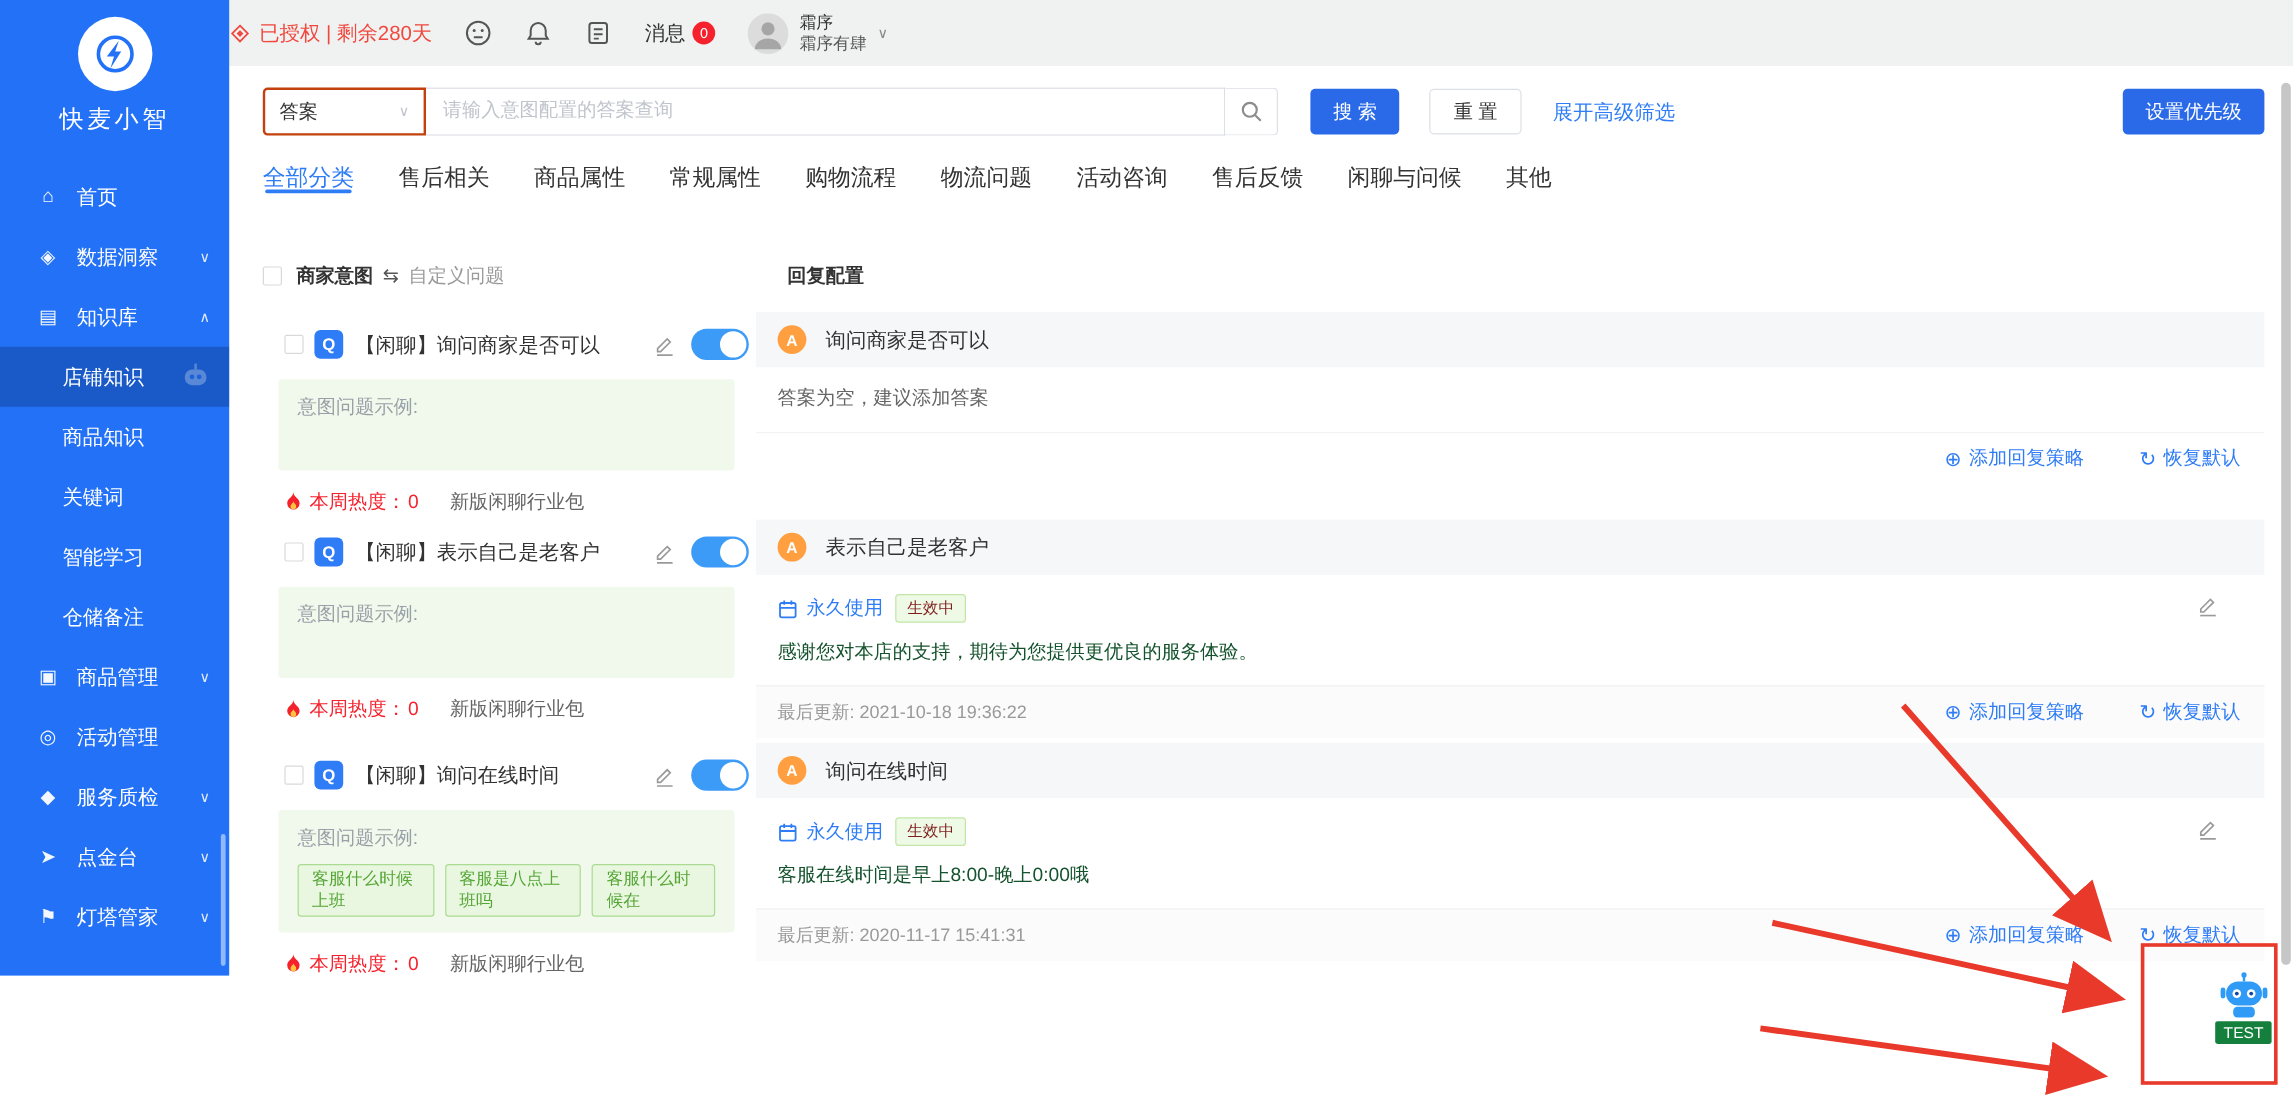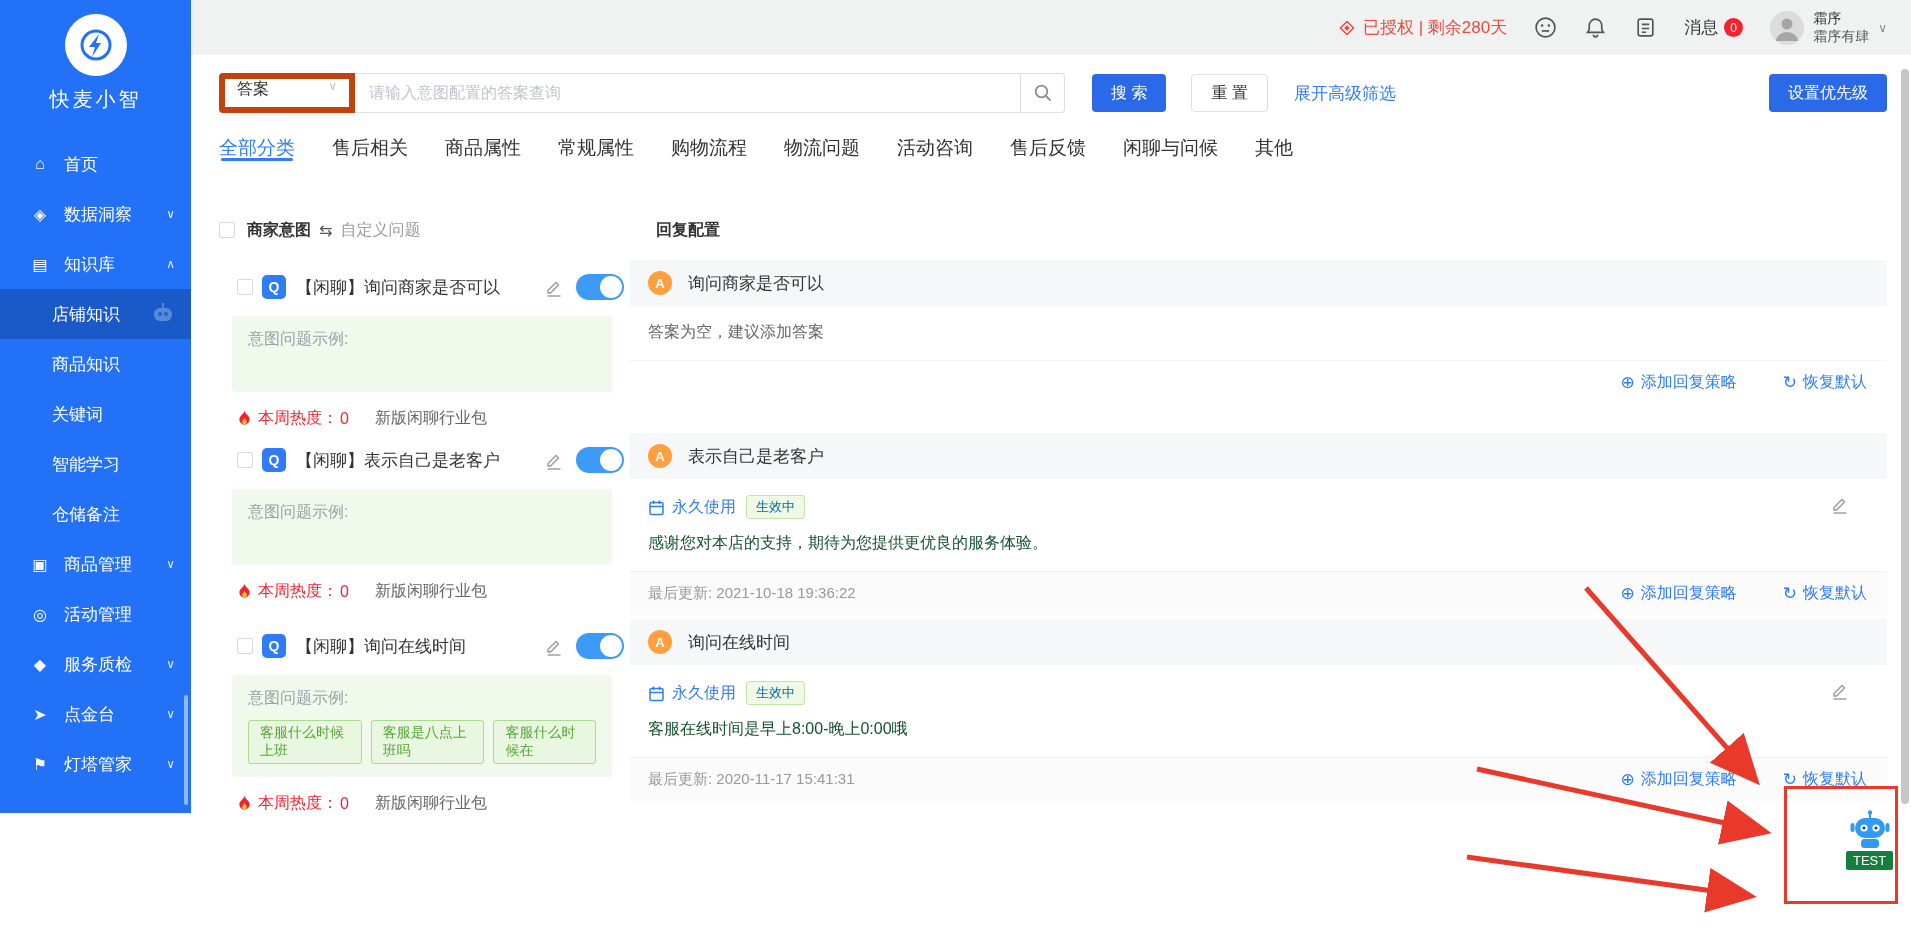--- a/index.html
+++ b/index.html
@@ -18,38 +18,38 @@
   .menu-child{height:50px;display:flex;align-items:center;padding-left:52px;cursor:pointer;font-size:17px;position:relative}
   .menu-child.active{background:rgba(8,35,92,.30)}
   .ghost-robot{position:absolute;right:14px;top:11px;opacity:.35}
   .collapse-btn{position:absolute;left:72px;top:838px;width:38px;height:38px;border-radius:50%;
         border:1px solid rgba(255,255,255,.85);background:transparent;color:#fff;font-size:20px;
         display:flex;align-items:center;justify-content:center;cursor:pointer;line-height:1}
   .side-scroll{position:absolute;right:3px;top:695px;width:4px;height:110px;background:rgba(255,255,255,.5);border-radius:2px}
 
   
   .topbar{position:absolute;left:191px;top:0;right:0;height:55px;background:#f0f1f1;
-          display:flex;align-items:center;justify-content:flex-end;padding-right:24px;gap:27px;z-index:2}
+          display:flex;align-items:center;justify-content:flex-start;padding-right:24px;gap:27px;z-index:2}
   .license{display:flex;align-items:center;gap:7px;color:#f0483e;font-size:17px}
   .tb-icon{display:flex;align-items:center;cursor:pointer}
   .msg{display:flex;align-items:center;gap:6px;cursor:pointer;font-size:17px;color:#333}
   .badge{min-width:19px;height:19px;border-radius:10px;background:#f5222d;color:#fff;font-size:12px;
          display:flex;align-items:center;justify-content:center;padding:0 4px}
   .user{display:flex;align-items:center;gap:9px;cursor:pointer}
   .user-names{display:flex;flex-direction:column;line-height:1.25;font-size:14px}
   .user-names .l2{color:#555}
   .user .chev2{color:#888;font-size:12px}
 
   
   .content{position:absolute;left:191px;top:55px;right:0;bottom:0;background:#fff;overflow:hidden;z-index:1}
 
   .search-row{display:flex;align-items:center;margin:18px 24px 0 28px}
   .sg{display:flex}
-  .sel{width:136px;height:40px;border:6px solid #c2410c;border-radius:4px 0 0 4px;background:#fff;
-       display:flex;padding:0 12px;cursor:pointer}
+  .sel{width:136px;height:40px;border:2px solid #c2410c;border-radius:4px 0 0 4px;background:#fff;
+       display:flex;align-items:center;padding:0 12px;cursor:pointer}
   .sel .schev{margin-left:auto;color:#c0c4cc;font-size:12px}
   .inp{width:666px;height:40px;border:1px solid #dcdfe6;border-left:none;padding:0 14px;font-size:16px;outline:none;border-radius:0}
   .inp::placeholder{color:#c0c4cc}
   .mag{width:44px;height:40px;border:1px solid #dcdfe6;border-left:none;border-radius:0 4px 4px 0;background:#fff;
        display:flex;align-items:center;justify-content:center;cursor:pointer}
   .btn{height:38px;padding:0 19px;border-radius:4px;font-size:16px;cursor:pointer}
   .btn-primary{background:#2a6ae9;color:#fff;border:none}
   .btn-plain{background:#fff;border:1px solid #dcdfe6;color:#333}
   .search-row .btn-primary{margin-left:27px}
   .search-row .btn-plain{margin-left:25px}
@@ -97,21 +97,21 @@
 
   .reply-block{display:flex;flex-direction:column}
   .reply-head{height:46px;background:#f6f7f8;display:flex;align-items:center;padding-left:18px}
   .ab{width:24px;height:24px;border-radius:50%;background:#ff9f40;color:#fff;font-weight:bold;font-size:13px;
       display:flex;align-items:center;justify-content:center;flex:none}
   .reply-name{margin-left:16px;font-size:17px;color:#333}
   .reply-body{padding:16px 20px 17px 18px;position:relative}
   .hint{color:#666}
   .validity{display:flex;align-items:center}
   .v-label{color:#2e7cf6;margin-left:7px}
-  .status-badge{background:#eef9e6;border:1px solid #c3e6a8;color:#0369a1;font-size:13px;padding:2px 9px;
+  .status-badge{background:#eef9e6;border:1px solid #c3e6a8;color:#7f1d1d;font-size:13px;padding:2px 9px;
                 border-radius:3px;margin-left:10px}
   .reply-content{margin-top:14px;color:#14532d}
   .body-edit{position:absolute;right:38px;top:16px;cursor:pointer;display:flex}
   .reply-foot{height:44px;display:flex;align-items:center;padding:0 20px 0 18px;border-top:1px solid #f0f0f0;
               background:#fbfbfb;font-size:15px;color:#999}
   .reply-foot.plain{background:#fff;border-top:1px solid #f3f3f3}
   .foot-links{margin-left:auto;display:flex;align-items:center;gap:46px}
   .flink{color:#2e7cf6;font-size:16px;display:flex;align-items:center;gap:6px;cursor:pointer;white-space:nowrap}
   .flink .fic{font-size:17px}
 

